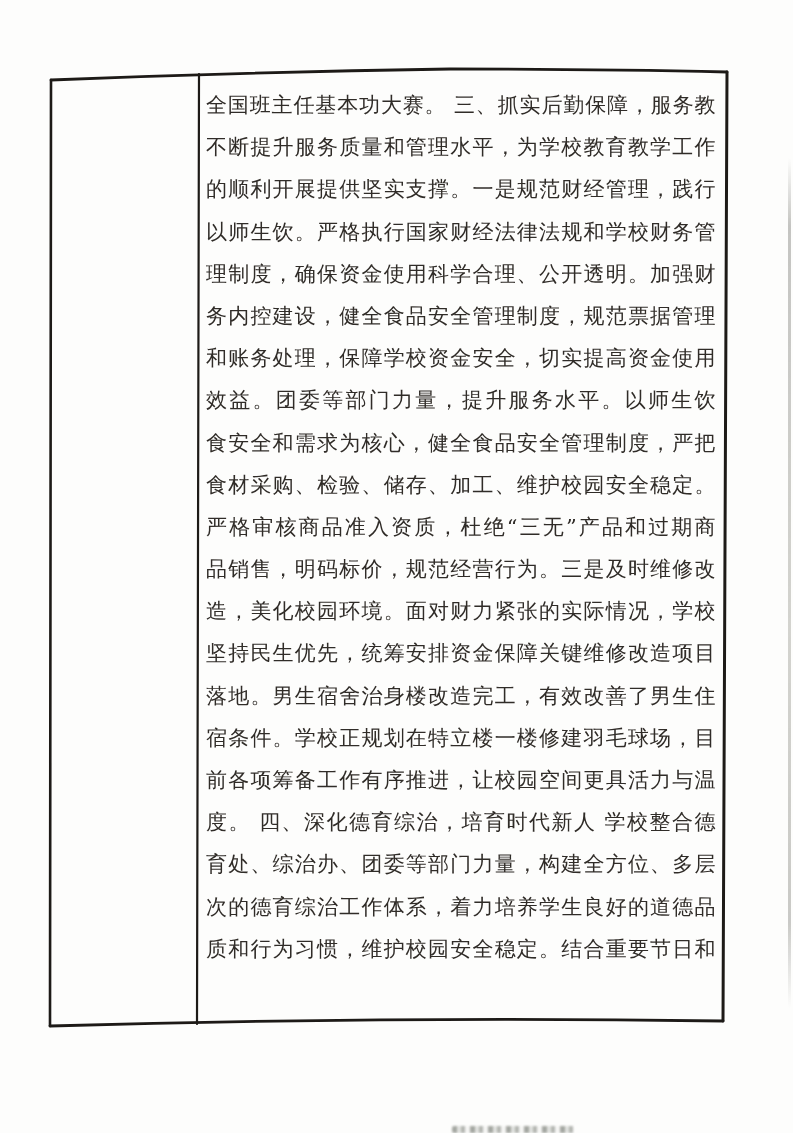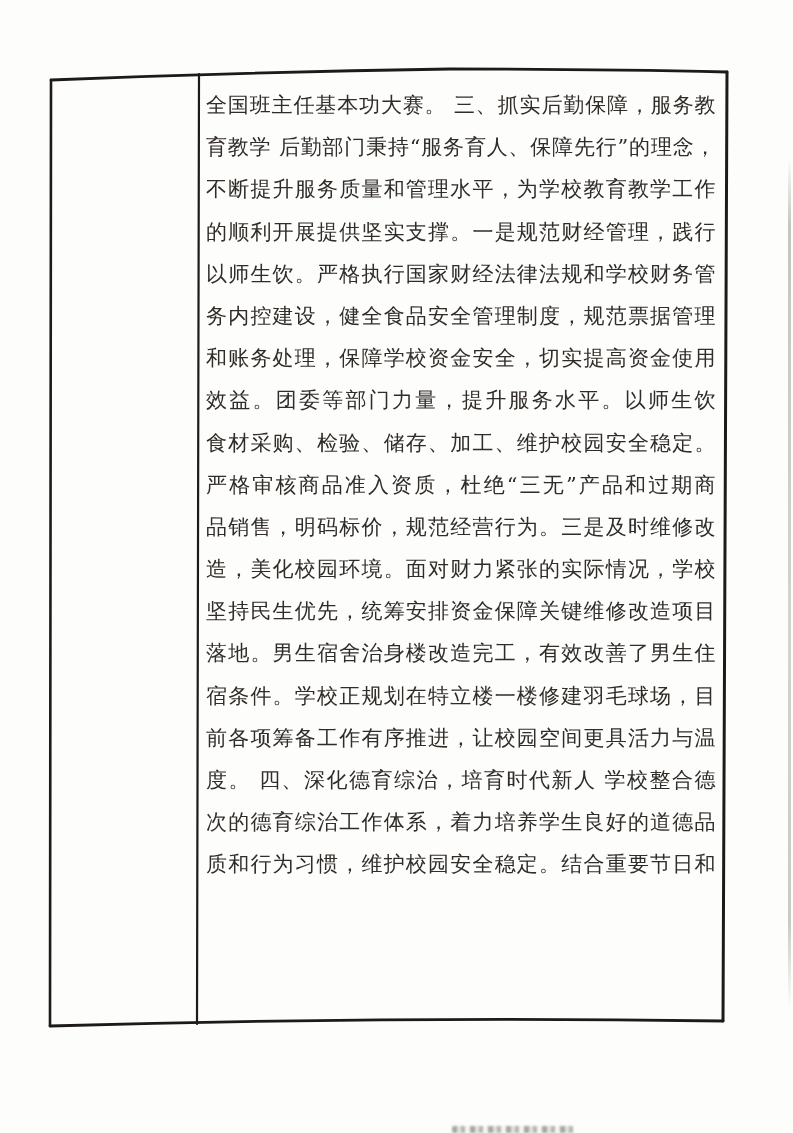--- a/index.html
+++ b/index.html
@@ -82,36 +82,38 @@
 
     <path d="M 50 1026 Q 400 1016 723 1021" fill="none" stroke="#1d1a17" stroke-width="2.8" stroke-linecap="round"></path>
 
     <path d="M 199 74 L 197 1024" fill="none" stroke="#1d1a17" stroke-width="2.2" stroke-linecap="round"></path>
   </svg>
 
   <div class="left-cell"></div>
 
   <div class="text-cell">
       <div class="line">全国班主任基本功大赛。 三、抓实后勤保障，服务教</div>
-      <div class="line">育教学 后勤部门秉持“服务育人、保障先行”的理念，</div>
       <div class="line">不断提升服务质量和管理水平，为学校教育教学工作</div>
       <div class="line">的顺利开展提供坚实支撑。一是规范财经管理，践行</div>
       <div class="line">以师生饮。严格执行国家财经法律法规和学校财务管</div>
+      <div class="line">理制度，确保资金使用科学合理、公开透明。加强财</div>
       <div class="line">务内控建设，健全食品安全管理制度，规范票据管理</div>
       <div class="line">和账务处理，保障学校资金安全，切实提高资金使用</div>
       <div class="line">效益。团委等部门力量，提升服务水平。以师生饮</div>
+      <div class="line">食安全和需求为核心，健全食品安全管理制度，严把</div>
       <div class="line">食材采购、检验、储存、加工、维护校园安全稳定。</div>
       <div class="line">严格审核商品准入资质，杜绝“三无”产品和过期商</div>
       <div class="line">品销售，明码标价，规范经营行为。三是及时维修改</div>
       <div class="line">造，美化校园环境。面对财力紧张的实际情况，学校</div>
       <div class="line">坚持民生优先，统筹安排资金保障关键维修改造项目</div>
       <div class="line">落地。男生宿舍治身楼改造完工，有效改善了男生住</div>
       <div class="line">宿条件。学校正规划在特立楼一楼修建羽毛球场，目</div>
       <div class="line">前各项筹备工作有序推进，让校园空间更具活力与温</div>
       <div class="line">度。 四、深化德育综治，培育时代新人 学校整合德</div>
+      <div class="line">育处、综治办、团委等部门力量，构建全方位、多层</div>
       <div class="line">次的德育综治工作体系，着力培养学生良好的道德品</div>
       <div class="line">质和行为习惯，维护校园安全稳定。结合重要节日和</div>
     </div>
 
   <div class="edge-shadow"></div>
 
   <div class="bottom-smudge"></div>
 
 </div>
 

